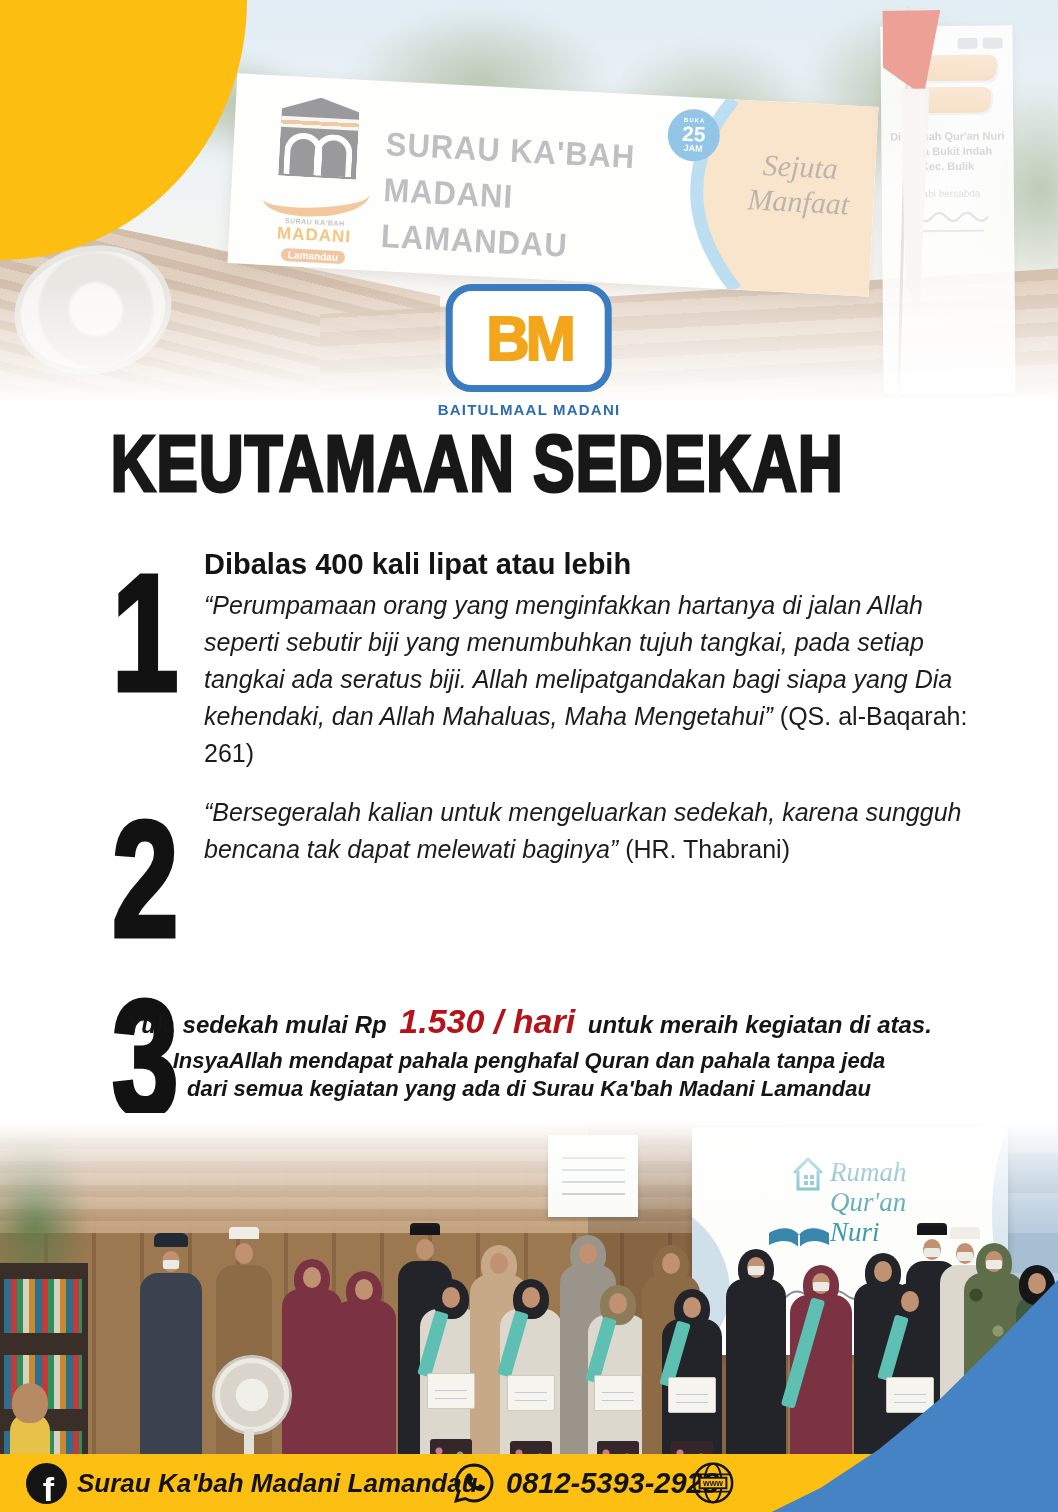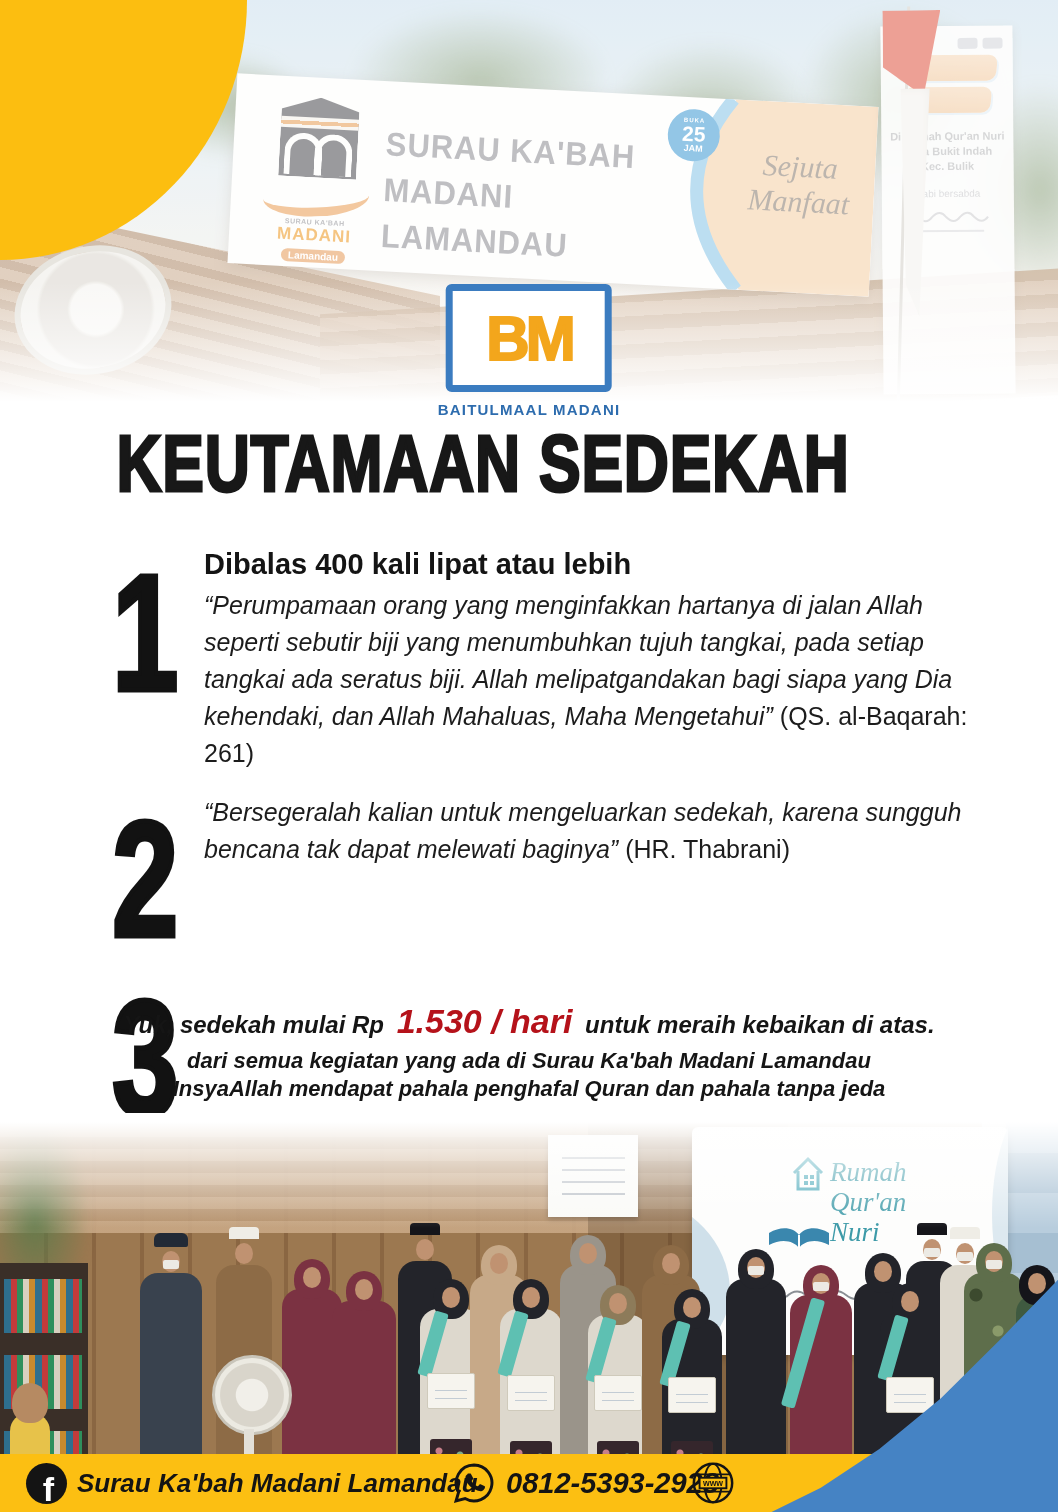--- a/index.html
+++ b/index.html
@@ -67,28 +67,28 @@
         clip-path:polygon(22% 0,88% 0,60% 100%,30% 86%);box-shadow:inset -6px 0 8px rgba(0,0,0,.06);}
 
   .veil{position:absolute;inset:0;background:rgba(255,255,255,.40);}
   .hero-fade{position:absolute;left:0;right:0;bottom:0;height:150px;
         background:linear-gradient(180deg,rgba(255,255,255,0) 0%,#ffffff 80%);}
   .wedge-yellow{position:absolute;left:0;top:0;width:247px;height:260px;background:#fcbe10;
         border-radius:0 0 100% 0;z-index:6;}
 
   
   .bm{position:absolute;left:50%;top:284px;transform:translateX(-50%);text-align:center;z-index:7;}
-  .bm-box{width:152px;height:94px;margin:0 auto;border:7px solid #3b7cc0;border-radius:6px;background:#fff;
+  .bm-box{width:152px;height:94px;margin:0 auto;border:7px solid #3b7cc0;border-radius:26px;background:#fff;
         display:flex;align-items:center;justify-content:center;}
   .bm-letters{font-size:60px;font-weight:800;color:#f3a61c;letter-spacing:-4px;
         -webkit-text-stroke:2px #f3a61c;transform:scaleY(1.05);}
   .bm-caption{margin-top:9px;font-size:15px;font-weight:700;color:#2d6cae;letter-spacing:1.2px;}
 
   
-  .title-wrap{position:absolute;left:0;top:424px;width:953px;text-align:right;}
+  .title-wrap{position:absolute;left:0;top:424px;width:953px;text-align:center;}
   .title{display:inline-block;font-size:80px;font-weight:800;color:#181818;line-height:1;
         letter-spacing:1px;transform:scaleX(.78);-webkit-text-stroke:3px #181818;white-space:nowrap;}
 
   
   .points{position:absolute;left:112px;top:548px;width:860px;}
   .point{display:flex;gap:16px;margin-bottom:22px;}
   .num{flex:none;width:76px;font-size:166px;font-weight:800;color:#121212;line-height:.86;
         padding-top:14px;transform:scaleX(.72);transform-origin:left top;-webkit-text-stroke:5px #121212;}
   .pt-head{font-size:29px;font-weight:700;color:#141414;margin:0 0 6px 0;}
   .pt-head.it{font-style:italic;}
@@ -293,25 +293,25 @@
     </div>
     <div class="point">
       <div class="num">3</div>
     </div>
   </div>
 
   <div class="cta">
     <div class="cta-l1">
       <span>Yuk, sedekah mulai Rp</span>
       <span class="cta-hl">1.530 / hari</span>
-      <span>untuk meraih kebaikan di atas.</span>
+      <span>untuk meraih kegiatan di atas.</span>
     </div>
     <div class="cta-l2">
+      <div>InsyaAllah mendapat pahala penghafal Quran dan pahala tanpa jeda</div>
       <div>dari semua kegiatan yang ada di Surau Ka'bah Madani Lamandau</div>
-      <div>InsyaAllah mendapat pahala penghafal Quran dan pahala tanpa jeda</div>
     </div>
   </div>
 
   <div class="photo2">
     <div class="p2-upper"></div>
     <div class="p2-door"></div>
     <div class="p2-green"></div>
     <div class="bookshelf">
       <i style="top:16px"></i>
         <i style="top:92px"></i>

